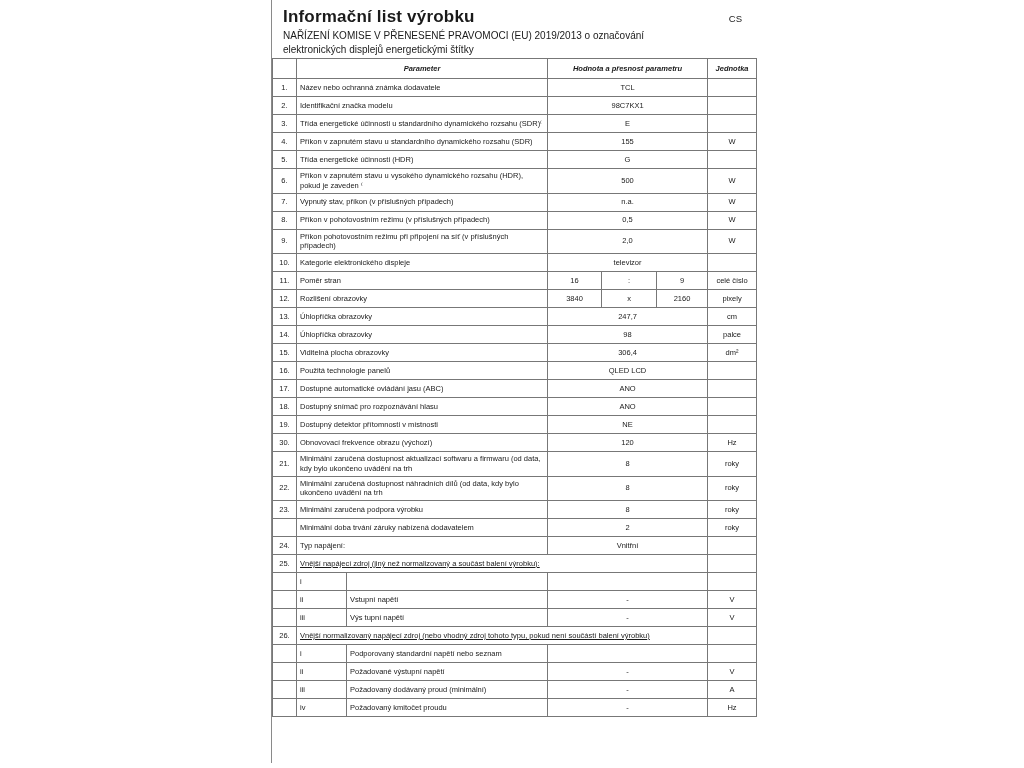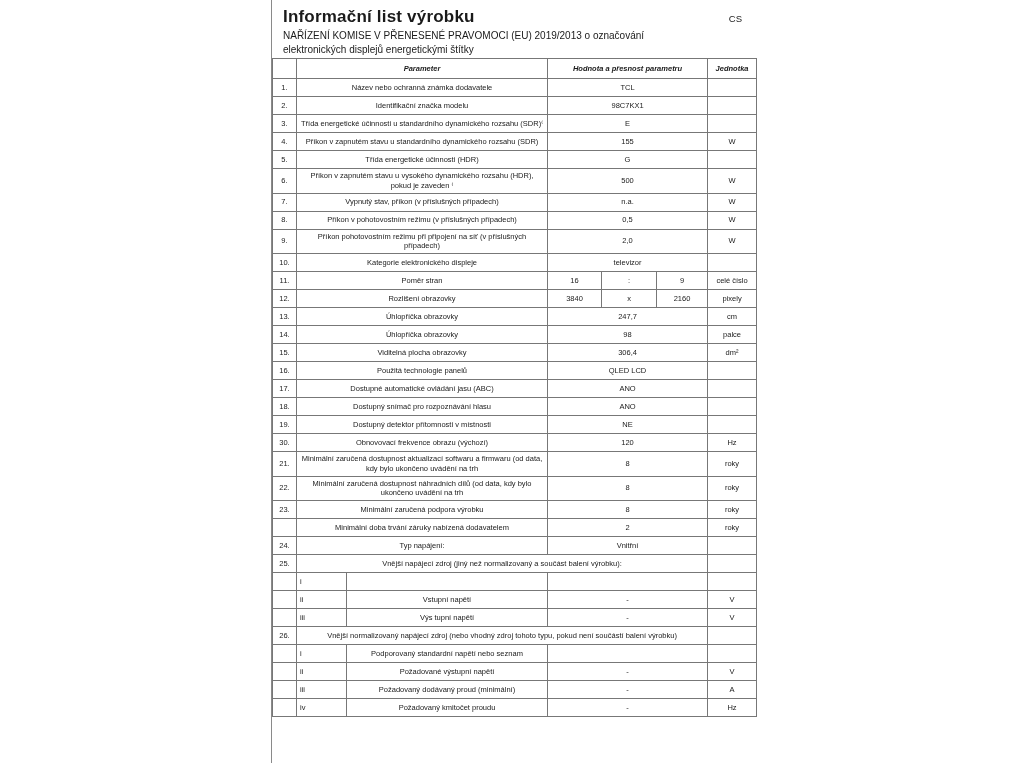--- a/index.html
+++ b/index.html
@@ -24,25 +24,25 @@
   table.spec col.c-v2{width:55px;}
   table.spec col.c-v3{width:51px;}
   table.spec col.c-unit{width:49px;}
   table.spec td,table.spec th{
     border:1px solid #777;font-size:7.5px;line-height:1.3;
     padding:2px 3px;height:18px;box-sizing:border-box;vertical-align:middle;
     overflow:hidden;
   }
   table.spec th{font-weight:bold;text-align:center;height:20px;font-style:italic;}
   td.num{text-align:center;}
-  td.param{text-align:center;}
+  td.param{text-align:left;}
   td.val{text-align:center;white-space:pre-line;}
   td.unit{text-align:center;}
   td.roman{text-align:left;}
-  td.span-text{text-align:center;white-space:nowrap;}
+  td.span-text{text-align:left;white-space:nowrap;text-decoration:underline;}
 </style>
 </head>
 <body>
 
 <div class="page">
   <div class="vrule"></div>
   <div class="content">
 
     <div class="doc-header">
       <div class="doc-title">Informační list výrobku</div>

